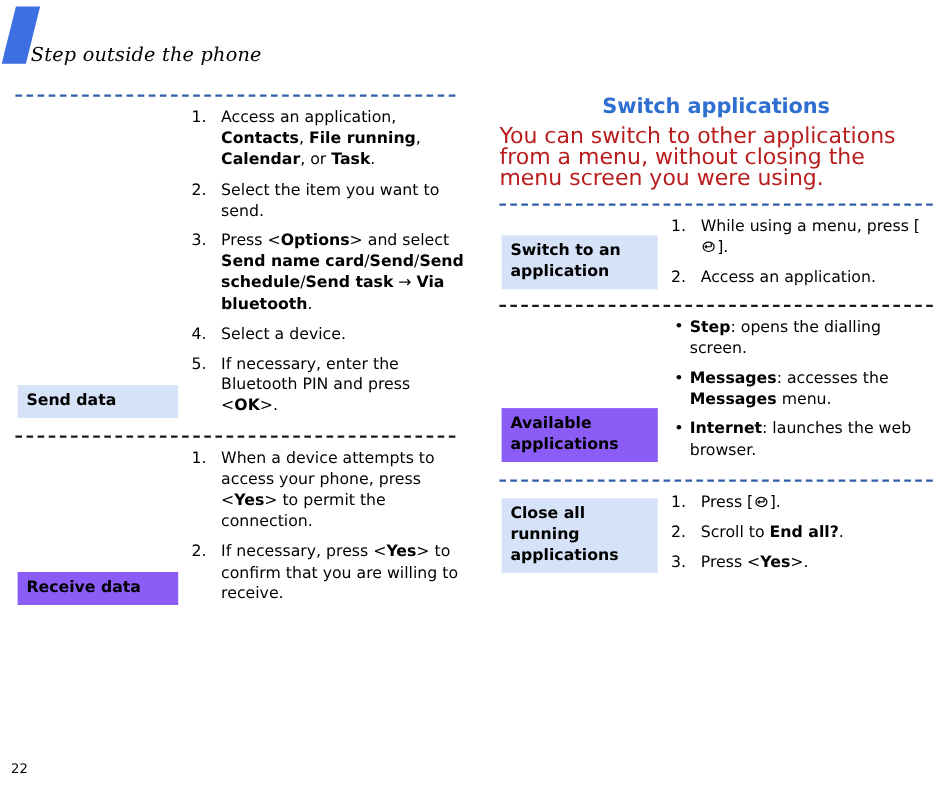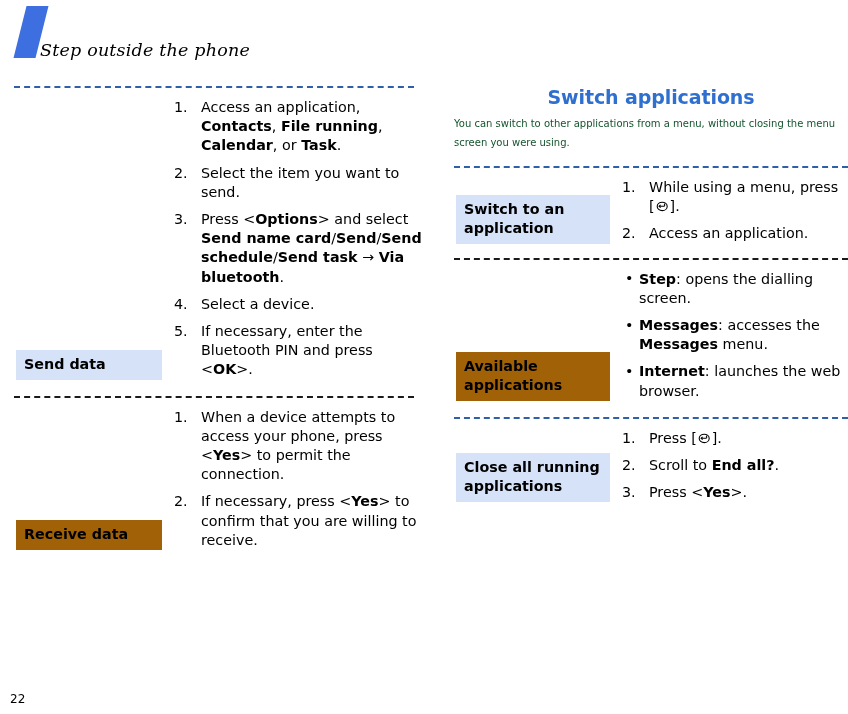--- a/index.html
+++ b/index.html
@@ -12,21 +12,21 @@
     height: 714px;
     position: relative;
     font-family: "DejaVu Sans", sans-serif;
     color: #000000;
     overflow: hidden;
   }
 
   
   #page-header {
     position: absolute;
-    left: 12px;
+    left: 0;
     top: 0;
     width: 776px;
     height: 70px;
   }
   #header-slash {
     position: absolute;
     left: 8px;
     top: 6px;
     width: 22px;
     height: 52px;
@@ -56,24 +56,24 @@
   
   .section-heading {
     font-size: 19px;
     font-weight: bold;
     color: #2f6fd0;
     margin: 0 0 6px 0;
     letter-spacing: -0.1px;
     text-align: center;
   }
   .section-intro {
-    font-size: 10px;
+    font-size: 20px;
     line-height: 19px;
     margin: 0 0 14px 0;
-    color: #14532d;
+    color: #b91c1c;
   }
 
   
   .entry {
     position: relative;
     display: flex;
     align-items: flex-end;
   }
   .entry-rule {
     height: 0;
@@ -89,23 +89,23 @@
   .entry-label {
     flex: 0 0 auto;
     box-sizing: border-box;
     font-size: 14.3px;
     font-weight: bold;
     line-height: 19px;
     padding: 5px 8px 6px 8px;
     color: #000;
   }
   .entry-label.blue { background: #d5e2f7; }
-  .entry-label.gray { background: #a16207; }
+  .entry-label.gray { background: #8b5cf6; }
   #left-column  .entry-label { width: 146px; margin-left: 2px; }
-  #right-column .entry-label { width: 154px; margin-left: 2px; }
+  #right-column .entry-label { width: 142px; margin-left: 2px; }
 
   .entry-body {
     flex: 1 1 auto;
     padding-top: 4px;
   }
   #left-column  .entry-body { padding-left: 12px; }
   #right-column .entry-body { padding-left: 12px; }
 
   
   ol.steps, ul.bullets {

